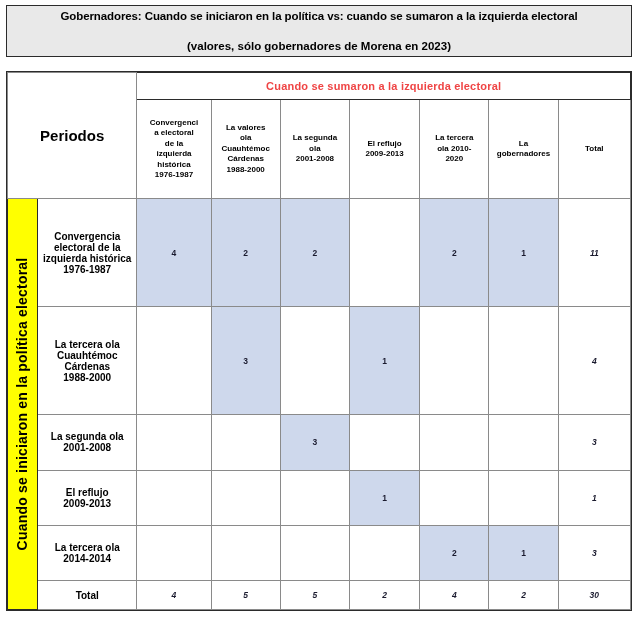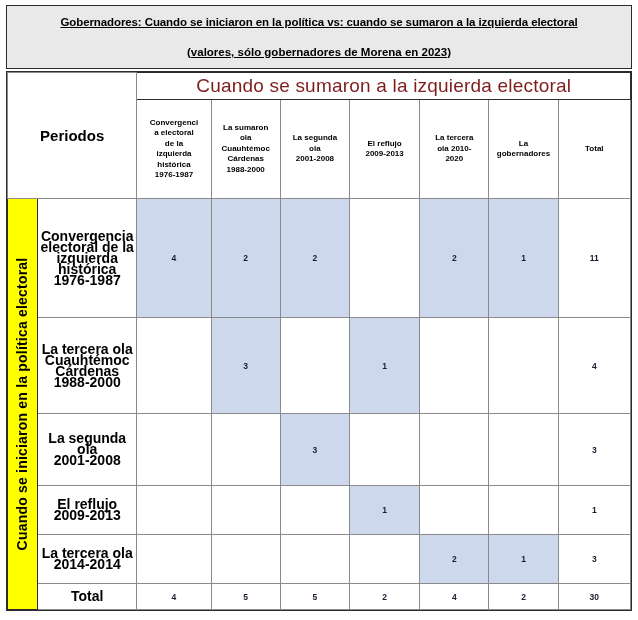--- a/index.html
+++ b/index.html
@@ -21,30 +21,29 @@
     height: 620px;
     background: #ffffff;
   }
 
   
   .title-block {
     position: absolute;
     left: 6px;
     top: 5px;
     width: 626px;
-    height: 64px;
+    height: 52px;
     box-sizing: border-box;
     background: #e9e9e9;
     border: 1px solid #2b2b2b;
     display: flex;
     flex-direction: column;
     align-items: center;
     justify-content: center;
     padding: 2px 10px;
-    text-decoration: underline;
   }
   .title-line {
     font-size: 11.5px;
     font-weight: bold;
     line-height: 15px;
     text-align: center;
     letter-spacing: -0.1px;
   }
   .title-sub {
     font-size: 11.5px;
@@ -85,23 +84,23 @@
   col.c-axis   { width: 30px; }
   col.c-rowhd  { width: 99px; }
   col.c-data   { width: 69px; }
   col.c-data-w { width: 74px; }
   col.c-data-n { width: 70px; }
   col.c-total  { width: 72px; }
 
   
   .banner {
     background: #f4700e;
-    color: #7f1d1d;
-    font-size: 19px;
-    font-weight: normal;
+    color: #ef4444;
+    font-size: 11px;
+    font-weight: bold;
     letter-spacing: 0.2px;
     height: 26px;
     border: 1px solid #2b2b2b !important;
   }
 
   
   .corner {
     font-size: 15px;
     font-weight: bold;
     border-right: 1px solid #8a8a8a;
@@ -136,41 +135,42 @@
   .axis-label span {
     transform: rotate(-90deg);
     white-space: nowrap;
     font-size: 14px;
     font-weight: bold;
     letter-spacing: 0.2px;
   }
 
   
   .rowhead {
-    font-size: 14px;
+    font-size: 10px;
     font-weight: bold;
     line-height: 11px;
     padding: 2px 4px;
     margin-left: 40px;
   }
 
   
   .cell {
     font-size: 8.5px;
     font-weight: bold;
     color: #1a1a2e;
   }
   .cell.hl {
     background: #ced8ec !important;
     border-color: #8a8a8a;
   }
   .cell.total-col,
   .cell.total-row {
     font-size: 8.5px;
     font-weight: bold;
+    font-style: italic;
   }
 </style>
 </head>
 <body>
 
 <div id="sheet">
 
   <div class="title-block">
     <div class="title-line">Gobernadores: Cuando se iniciaron en la política vs: cuando se sumaron a la izquierda electoral</div>
     <div class="title-sub">(valores, sólo gobernadores de Morena en 2023)</div>
@@ -199,21 +199,21 @@
       <tr>
         <td class="colhead">
           <span>Convergenci</span><br>
           <span>a electoral</span><br>
           <span>de la</span><br>
           <span>izquierda</span><br>
           <span>histórica</span><br>
           <span>1976-1987</span>
         </td>
         <td class="colhead">
-          <span>La sumaron</span><br>
+          <span>La valores</span><br>
           <span>ola</span><br>
           <span>Cuauhtémoc</span><br>
           <span>Cárdenas</span><br>
           <span>1988-2000</span>
         </td>
         <td class="colhead">
           <span>La segunda</span><br>
           <span>ola</span><br>
           <span>2001-2008</span>
         </td>

